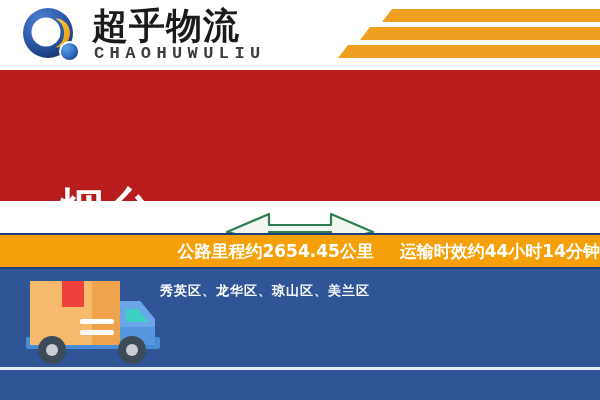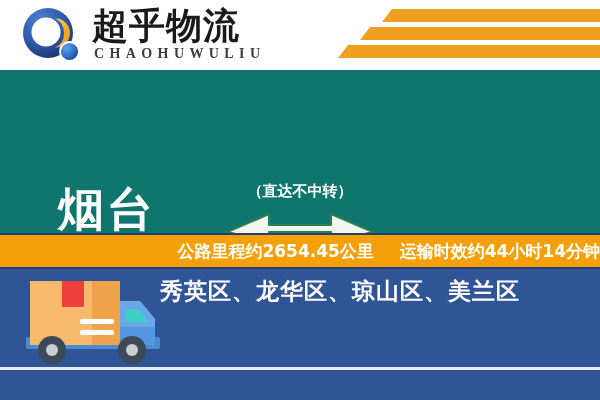--- a/index.html
+++ b/index.html
@@ -16,34 +16,34 @@
   .logo-mark{position:absolute;left:22px;top:7px;width:62px;height:58px;}
   .logo-mark svg{display:block;width:62px;height:58px;}
 
   .brand{position:absolute;left:92px;top:6px;width:250px;height:60px;}
   .brand-cn{
     font-family:"DejaVu Sans","Liberation Sans",sans-serif;
     font-size:36px;font-weight:bold;color:#1a1a1a;
     letter-spacing:1px;line-height:40px;white-space:nowrap;
   }
   .brand-en{
-    font-family:Liberation Serif, serif;
-    font-size:14px;font-weight:bold;color:#3d3d3d;
+    font-family:Liberation Mono, monospace;
+    font-size:17px;font-weight:bold;color:#3d3d3d;
     letter-spacing:5.4px;line-height:14px;white-space:nowrap;
     margin-top:1px;margin-left:2px;
   }
 
   .stripes{position:absolute;left:330px;top:0;width:270px;height:70px;}
   .stripe{position:absolute;right:0;height:13px;background:#F0A020;}
   .stripe.s1{top:9px;width:218px; clip-path:polygon(10px 0,100% 0,100% 100%,0 100%);}
   .stripe.s2{top:27px;width:240px; clip-path:polygon(10px 0,100% 0,100% 100%,0 100%);}
   .stripe.s3{top:45px;width:262px; clip-path:polygon(10px 0,100% 0,100% 100%,0 100%);}
 
   
-  .blue-panel{position:absolute;left:0;top:70px;width:600px;height:163px;background:#0f766e;}
+  .blue-panel{position:absolute;left:0;top:70px;width:600px;height:131px;background:#b91c1c;}
 
   .city{
     position:absolute;top:113px;
     font-family:"DejaVu Sans","Liberation Sans",sans-serif;
     font-size:46px;font-weight:bold;color:#ffffff;
     letter-spacing:3px;line-height:52px;white-space:nowrap;
   }
   .city-left{left:58px;}
   .city-right{right:58px;}
 
@@ -76,21 +76,21 @@
     letter-spacing:0px;white-space:nowrap;line-height:20px;
   }
   .info-gap{display:inline-block;width:14px;}
 
   
   .bottom{position:absolute;left:0;top:269px;width:600px;height:131px;background:#2F5596;overflow:hidden;}
 
   .districts{
     position:absolute;left:160px;top:10px;width:420px;
     font-family:"DejaVu Sans","Liberation Sans",sans-serif;
-    font-size:23px;font-weight:bold;color:#ffffff;
+    font-size:13px;font-weight:bold;color:#ffffff;
     letter-spacing:1px;white-space:nowrap;line-height:24px;
   }
 
   .hr-line{position:absolute;left:0;top:98px;width:600px;height:3px;background:#E8EEF6;}
 
   .truck{position:absolute;left:22px;top:6px;width:145px;height:95px;}
   .truck svg{display:block;width:145px;height:95px;}
 </style>
 </head>
 <body>
@@ -135,21 +135,20 @@
       <div class="stripe s2"></div>
       <div class="stripe s3"></div>
     </div>
   </div>
 
   <div class="blue-panel">
 
     <div class="city city-left">烟台</div>
 
     <div class="route">
-      <div class="route-top">（直达不中转）</div>
 
       <div class="route-arrow">
         <svg viewBox="0 0 150 36" xmlns="http://www.w3.org/2000/svg">
           <path d="M2 26 L44 8 L44 19 L106 19 L106 8 L148 26 L106 36 L106 26 L44 26 L44 36 Z" fill="#F2F7F2" stroke="#2E7D4F" stroke-width="2.2" stroke-linejoin="round"></path>
         </svg>
       </div>
 
       <div class="route-bottom">【往返运输】</div>
     </div>
 

